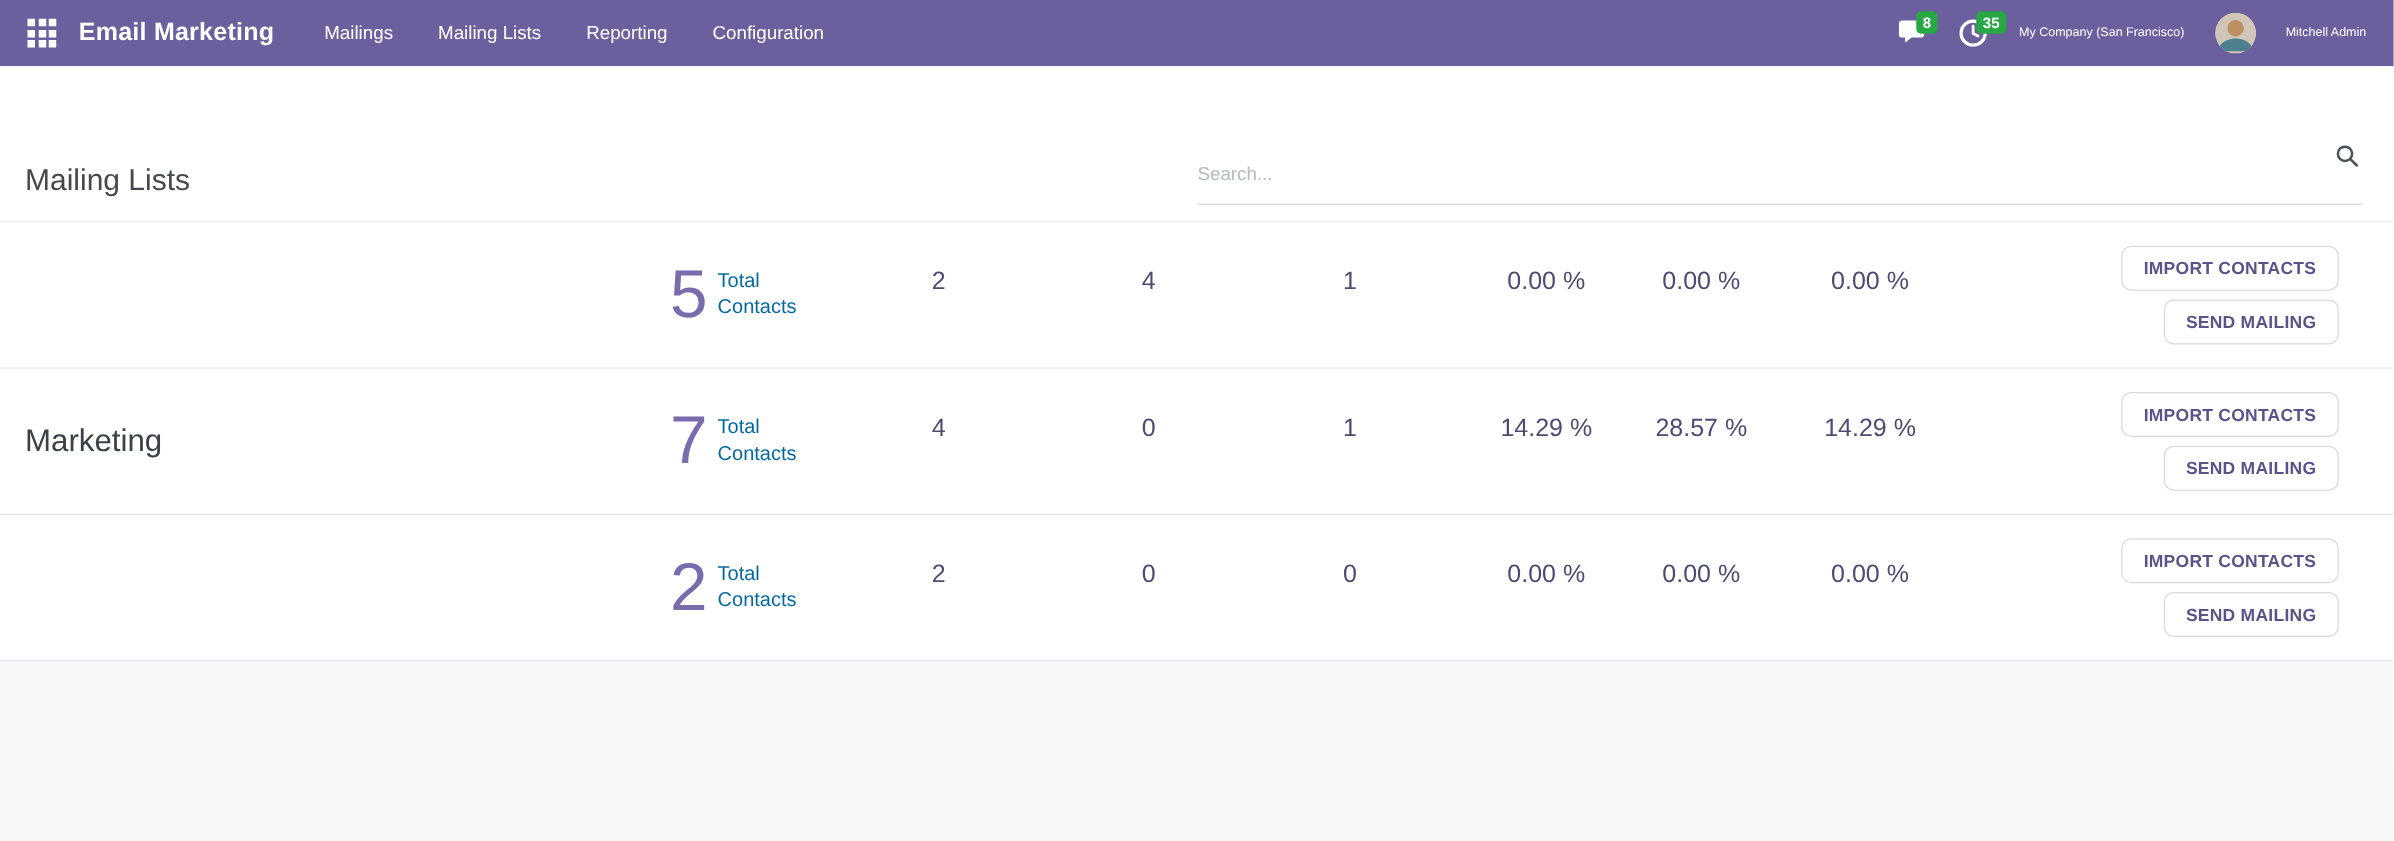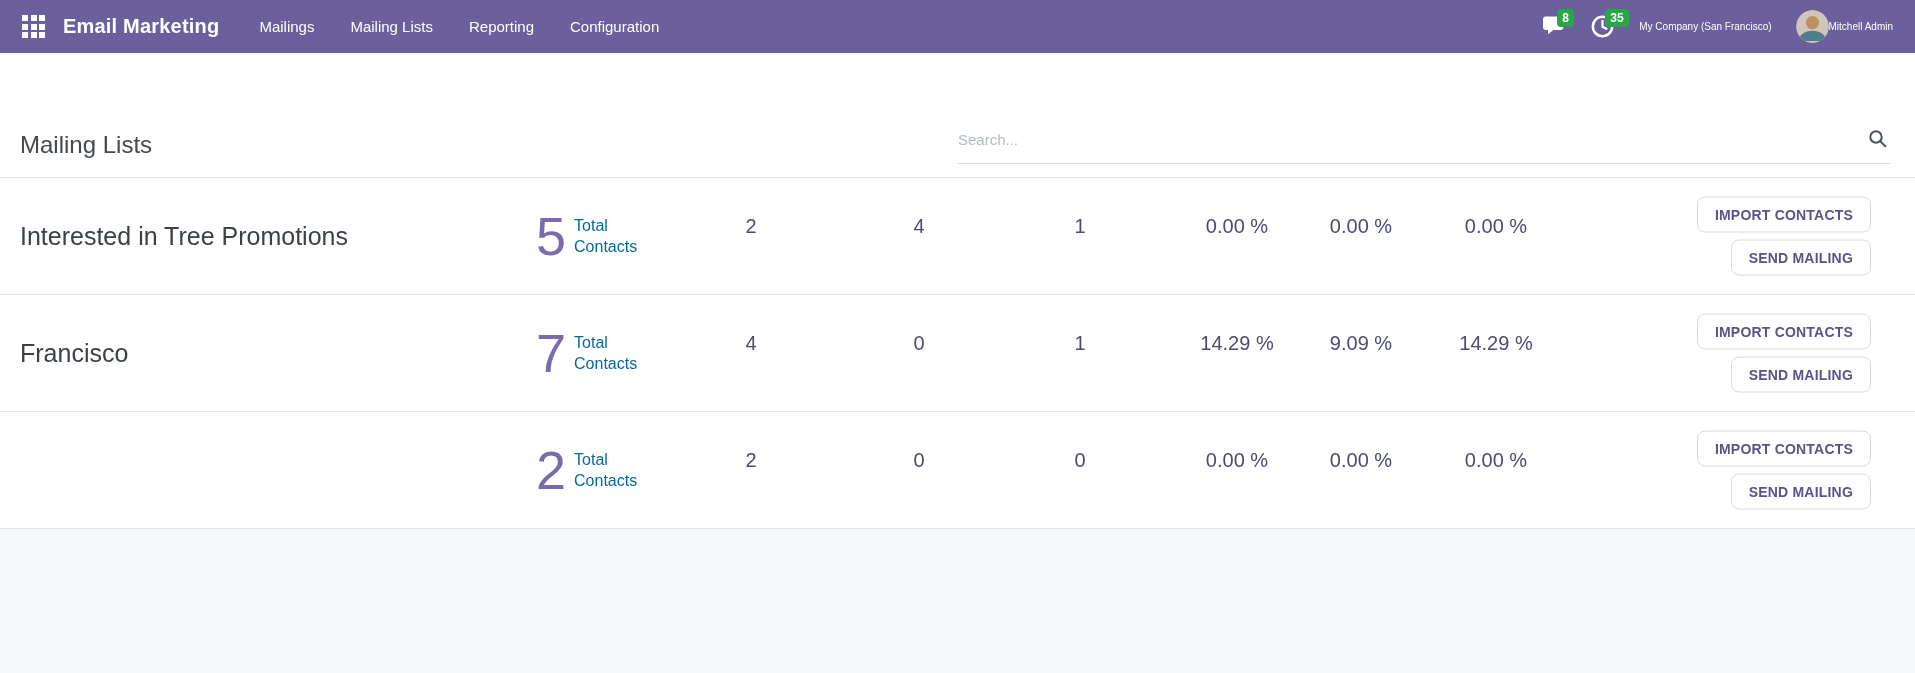--- a/index.html
+++ b/index.html
@@ -21,21 +21,21 @@
   .badge { position:absolute; top:-6px; left:14px; background:#28a745; color:#fff;
     font-size:12px; font-weight:700; line-height:1; padding:3px 5px; border-radius:4px; }
   .company, .user-name { font-size:10px; white-space:nowrap; cursor:pointer; }
   .avatar { width:33px; height:33px; border-radius:50%; overflow:hidden; cursor:pointer; flex:0 0 auto; }
 
   
   .cp { position:relative; height:125px; background:#fff; border-bottom:1px solid #e4e6ea; }
   .cp-title { position:absolute; left:20px; top:76px; transform:translateY(-50%);
     font-size:24px; color:#45494e; top:92px; }
   .searchbar { position:absolute; left:958px; top:62px; width:932px; height:49px;
-    border-bottom:1px solid #d9dbdf; display:flex; align-items:center; }
+    border-bottom:1px solid #d9dbdf; display:flex; }
   .searchbar input { flex:1; border:none; outline:none; font-size:15px; color:#3c4147;
     font-family:"Liberation Sans", sans-serif; background:transparent; }
   .searchbar input::placeholder { color:#b5bac2; }
   .search-icon { width:20px; height:20px; margin-right:2px; cursor:pointer; }
 
   .new-btn { position:absolute; left:21px; top:126px; height:33px; padding:0 15px;
     background:#71639e; color:#fff; border:none; border-radius:4px; font-size:13px;
     font-weight:700; letter-spacing:.4px; cursor:pointer; font-family:"Liberation Sans", sans-serif; }
 
   .filter-bar { position:absolute; left:965px; top:126px; height:33px; display:flex;
@@ -108,21 +108,21 @@
         <span class="badge">8</span>
       </div>
       <div class="icon-badge">
         <svg width="23" height="23" viewBox="0 0 20 20">
           <circle cx="10" cy="10" r="8.4" fill="none" stroke="#ffffff" stroke-width="2.2"></circle>
           <path d="M10 5.2v5l3.4 1.8" fill="none" stroke="#ffffff" stroke-width="2" stroke-linecap="round"></path>
         </svg>
         <span class="badge">35</span>
       </div>
       <span class="company">My Company (San Francisco)</span>
-      <div style="display:flex; align-items:center; gap:0;justify-content:flex-end;">
+      <div style="display:flex; align-items:center; gap:24px;justify-content:flex-end;">
         <div class="avatar">
           <svg width="33" height="33" viewBox="0 0 34 34">
             <defs>
                 <clipPath id="av">
                   <circle cx="17" cy="17" r="17"></circle>
                 </clipPath>
               </defs>
             <g clip-path="url(#av)">
               <rect width="34" height="34" fill="#cfc6b9"></rect>
               <circle cx="17" cy="13" r="6.8" fill="#bf8f63"></circle>
@@ -184,54 +184,53 @@
         <span style="display:contents">
           <i></i><i></i><i></i><i></i>
         </span>
       </div>
     </div>
   </div>
 
   <div class="rowlist">
 
     <div class="row">
-      <div class="row-name">Interested in Tree Promotions</div>
       <div class="total-block">
         <span class="big-num">5</span>
         <span class="total-label">
           <span>Total</span><br>
           <span>Contacts</span>
         </span>
       </div>
       <span class="val v1">2</span>
       <span class="val v2">4</span>
       <span class="val v3">1</span>
       <span class="val p1">0.00 %</span>
       <span class="val p2">0.00 %</span>
       <span class="val p3">0.00 %</span>
       <div class="actions">
         <button>IMPORT CONTACTS</button>
         <button>SEND MAILING</button>
       </div>
     </div>
 
     <div class="row">
-      <div class="row-name">Francisco</div>
+      <div class="row-name">Marketing</div>
       <div class="total-block">
         <span class="big-num">7</span>
         <span class="total-label">
           <span>Total</span><br>
           <span>Contacts</span>
         </span>
       </div>
       <span class="val v1">4</span>
       <span class="val v2">0</span>
       <span class="val v3">1</span>
       <span class="val p1">14.29 %</span>
-      <span class="val p2">9.09 %</span>
+      <span class="val p2">28.57 %</span>
       <span class="val p3">14.29 %</span>
       <div class="actions">
         <button>IMPORT CONTACTS</button>
         <button>SEND MAILING</button>
       </div>
     </div>
 
     <div class="row">
       <div class="total-block">
         <span class="big-num">2</span>

